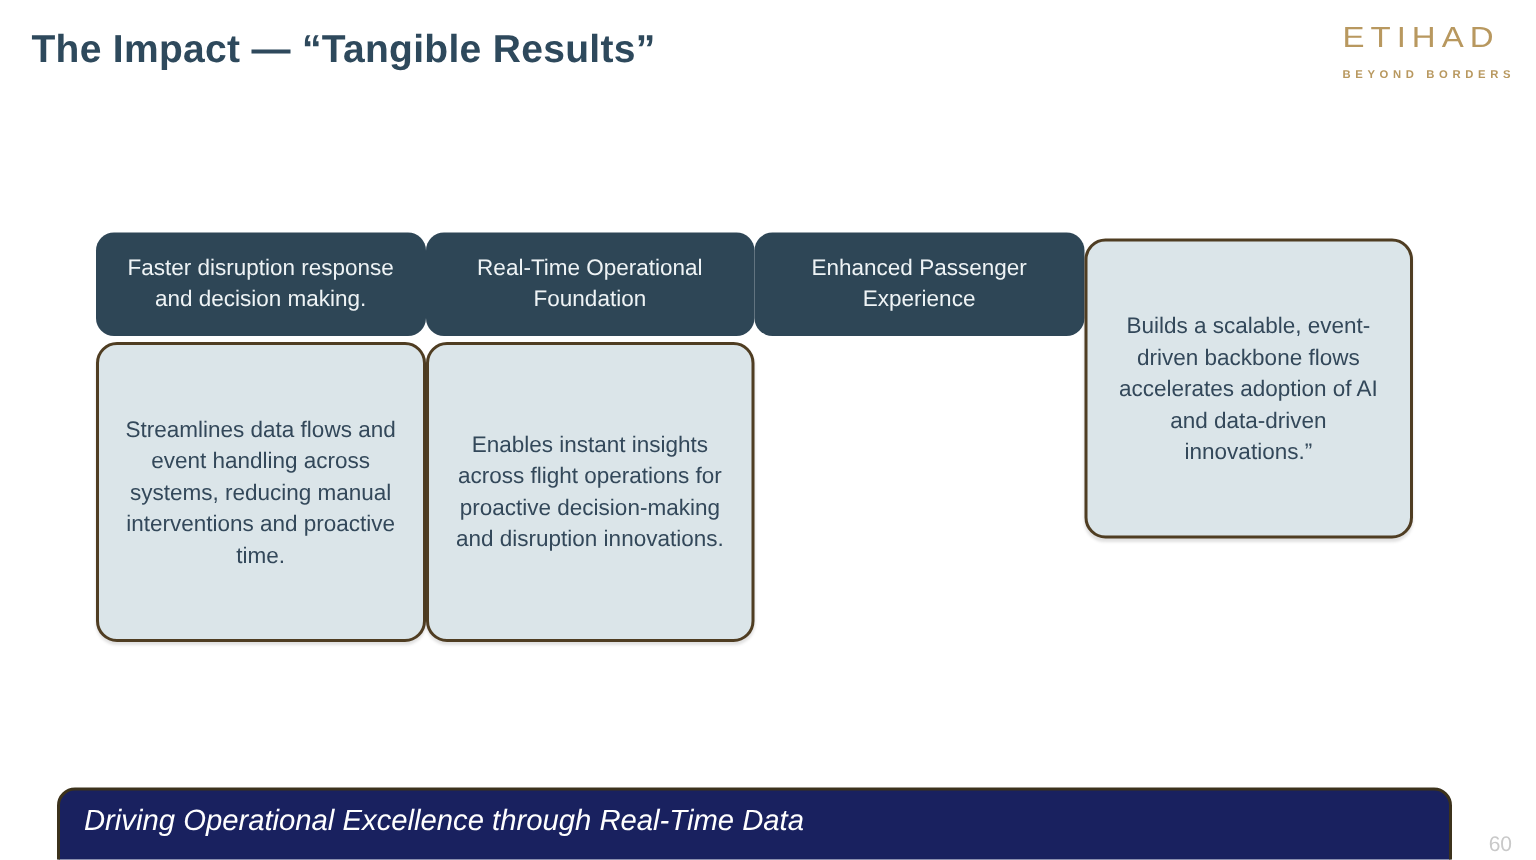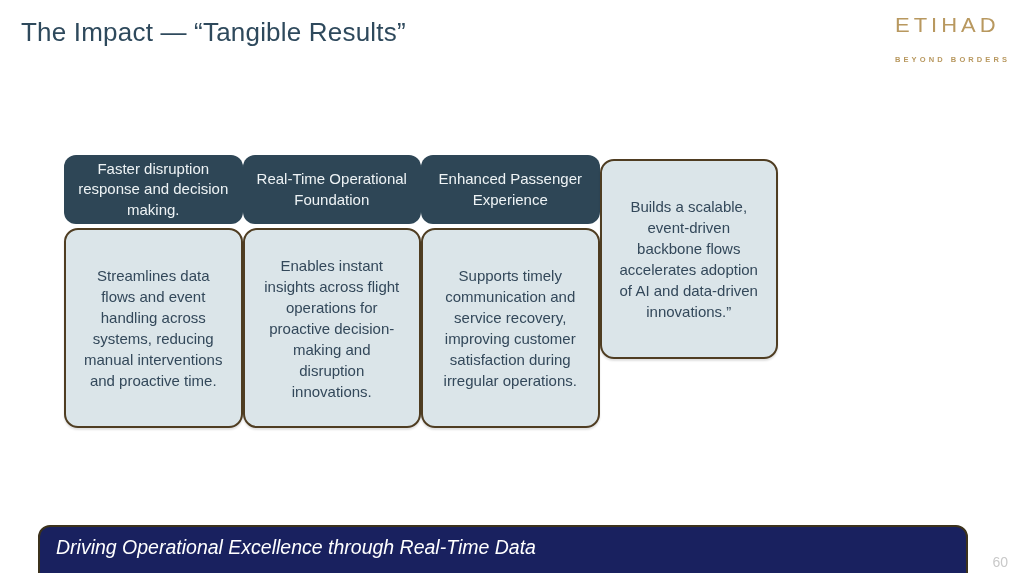--- a/index.html
+++ b/index.html
@@ -19,50 +19,50 @@
   body{
     position:relative;
     background:#ffffff;
     overflow:hidden;
     font-family:"Liberation Sans", sans-serif;
   }
   .slide-title{
     position:absolute;
     left:21px; top:17px;
     font-size:26px;
-    font-weight:normal;
+    font-weight:bold;
     color:var(--title-text);
     letter-spacing:0.2px;
   }
   .logo{
     position:absolute;
     right:11px; top:14px;
     width:118px;
     color:var(--logo-gold);
     user-select:none;
   }
   .logo-brand{
     font-size:22px;
     font-weight:500;
     letter-spacing:4px;
     transform:scaleY(0.88);
     transform-origin:top center;
     white-space:nowrap;
   }
   .logo-tagline{
-    margin-top:15px;
+    margin-top:5px;
     font-size:7.5px;
     font-weight:700;
     letter-spacing:3.1px;
     white-space:nowrap;
   }
   .cards-row{
     position:absolute;
     left:64px; top:155px;
-    width:714px;
+    width:878px;
     display:flex;
   }
   .card-col{
     flex:1 1 0;
     display:flex;
     flex-direction:column;
   }
   .card-header{
     height:69px;
     background:var(--card-header-bg);
@@ -125,21 +125,20 @@
   <div class="card-col">
     <div class="card-header">Faster disruption response and decision making.</div>
     <div class="card-body">Streamlines data flows and event handling across systems, reducing manual interventions and proactive time.</div>
   </div>
   <div class="card-col">
     <div class="card-header">Real-Time Operational Foundation</div>
     <div class="card-body">Enables instant insights across flight operations for proactive decision-making and disruption innovations.</div>
   </div>
   <div class="card-col">
     <div class="card-header">Enhanced Passenger Experience</div>
-    <div class="card-body">Supports timely communication and service recovery, improving customer satisfaction during irregular operations.</div>
   </div>
   <div class="card-col">
     <div class="card-body">Builds a scalable, event-driven backbone flows accelerates adoption of AI and data-driven innovations.”</div>
   </div>
 </div>
 
 <div class="banner">
   <span>Driving Operational Excellence through Real-Time Data</span>
 </div>
 

